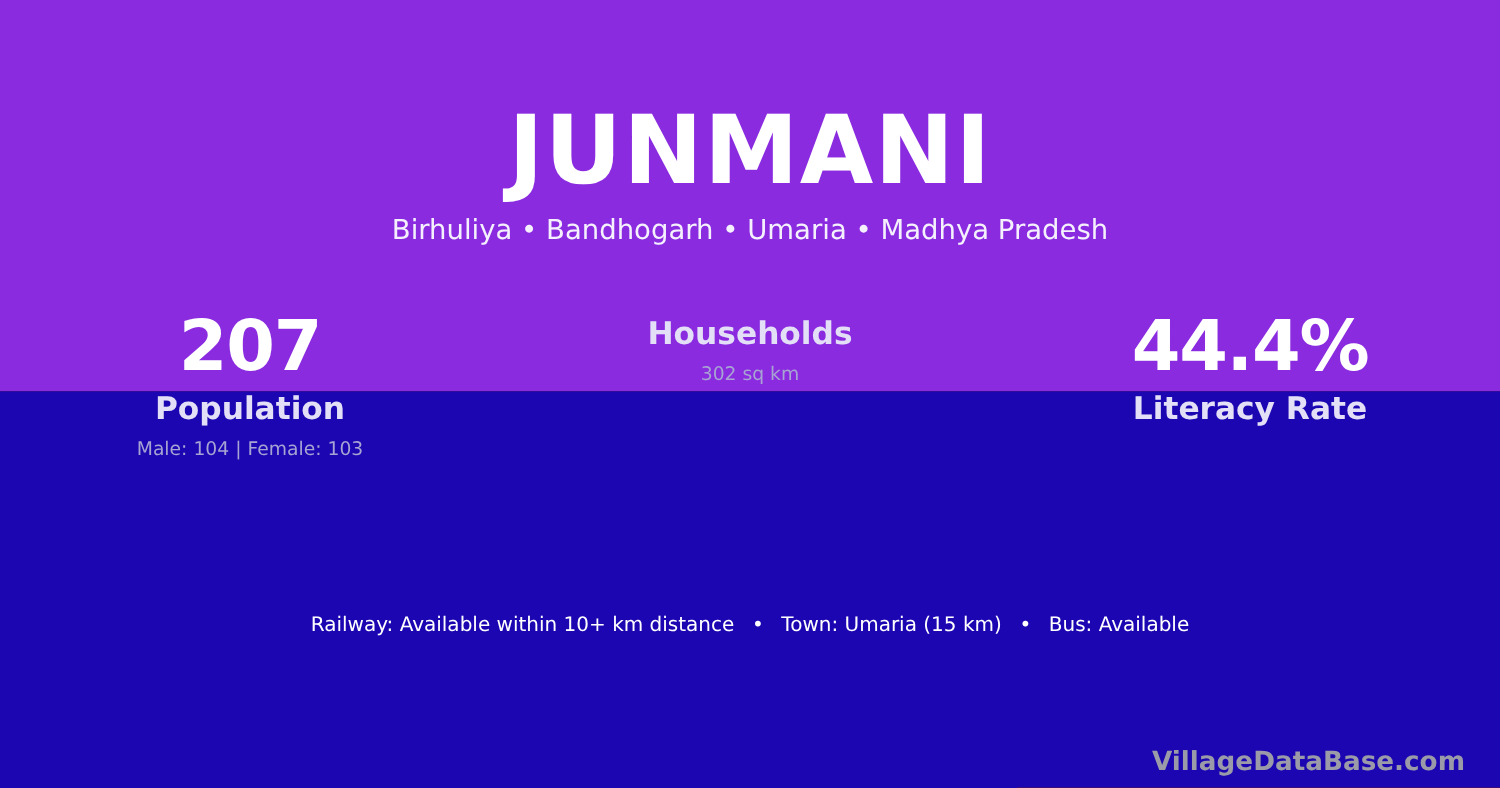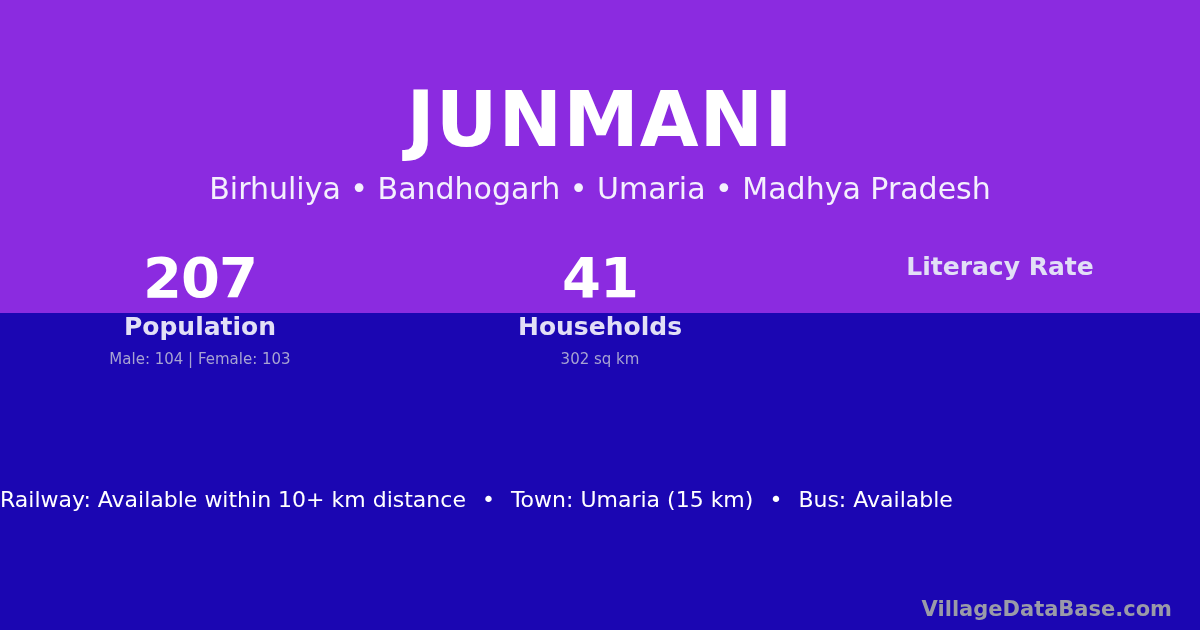--- a/index.html
+++ b/index.html
@@ -58,21 +58,21 @@
     font-size: 76px;
     line-height: 1.0;
     font-weight: bold;
     color: #ffffff;
     letter-spacing: 1px;
     font-family: "DejaVu Sans", sans-serif;
   }
   .village-subtitle {
     margin: 0;
     padding-top: 16px;
-    font-size: 30px;
+    font-size: 22px;
     line-height: 1.0;
     font-weight: normal;
     color: #f4f0fd;
     font-family: "DejaVu Sans", sans-serif;
   }
 
   
   .stats-row {
     position: absolute;
     left: 0;
@@ -110,22 +110,22 @@
     color: #a7a3d2;
     font-family: "DejaVu Sans", sans-serif;
   }
 
   
   .infra-line {
     position: absolute;
     left: 0;
     top: 486px;
     width: 1200px;
-    text-align: left;
-    font-size: 22px;
+    text-align: center;
+    font-size: 16px;
     line-height: 28px;
     color: #ffffff;
     font-family: "DejaVu Sans", sans-serif;
     z-index: 5;
     white-space: nowrap;
   }
   .infra-sep {
     display: inline-block;
     padding: 0 9px;
     color: #ffffff;
@@ -159,26 +159,26 @@
 
   <div class="stats-row">
 
     <div class="stat-col">
       <div class="stat-value">207</div>
       <div class="stat-label">Population</div>
       <div class="stat-sub">Male: 104 | Female: 103</div>
     </div>
 
     <div class="stat-col">
-      <div class="stat-value">41</div>
       <div class="stat-label">Households</div>
       <div class="stat-sub">302 sq km</div>
     </div>
 
     <div class="stat-col">
+      <div class="stat-value">44.4%</div>
       <div class="stat-label">Literacy Rate</div>
     </div>
 
   </div>
 
   <div class="infra-line">
     <span>Railway: Available within 10+ km distance</span>
     <span class="infra-sep">•</span>
     <span>Town: Umaria (15 km)</span>
     <span class="infra-sep">•</span>

